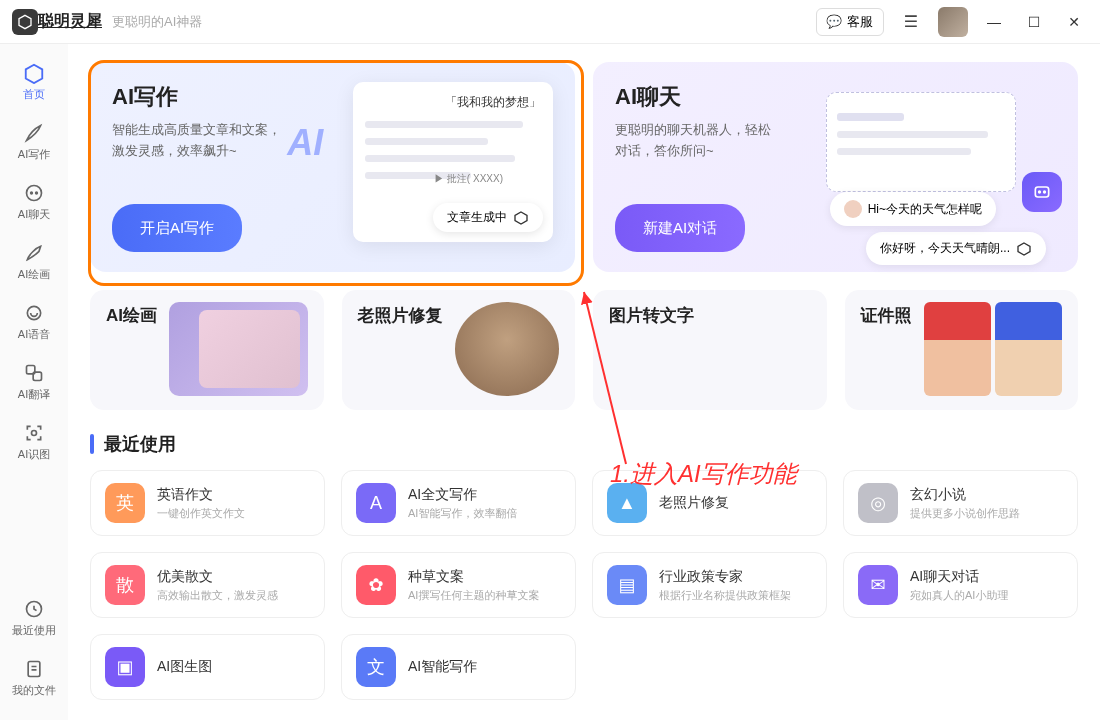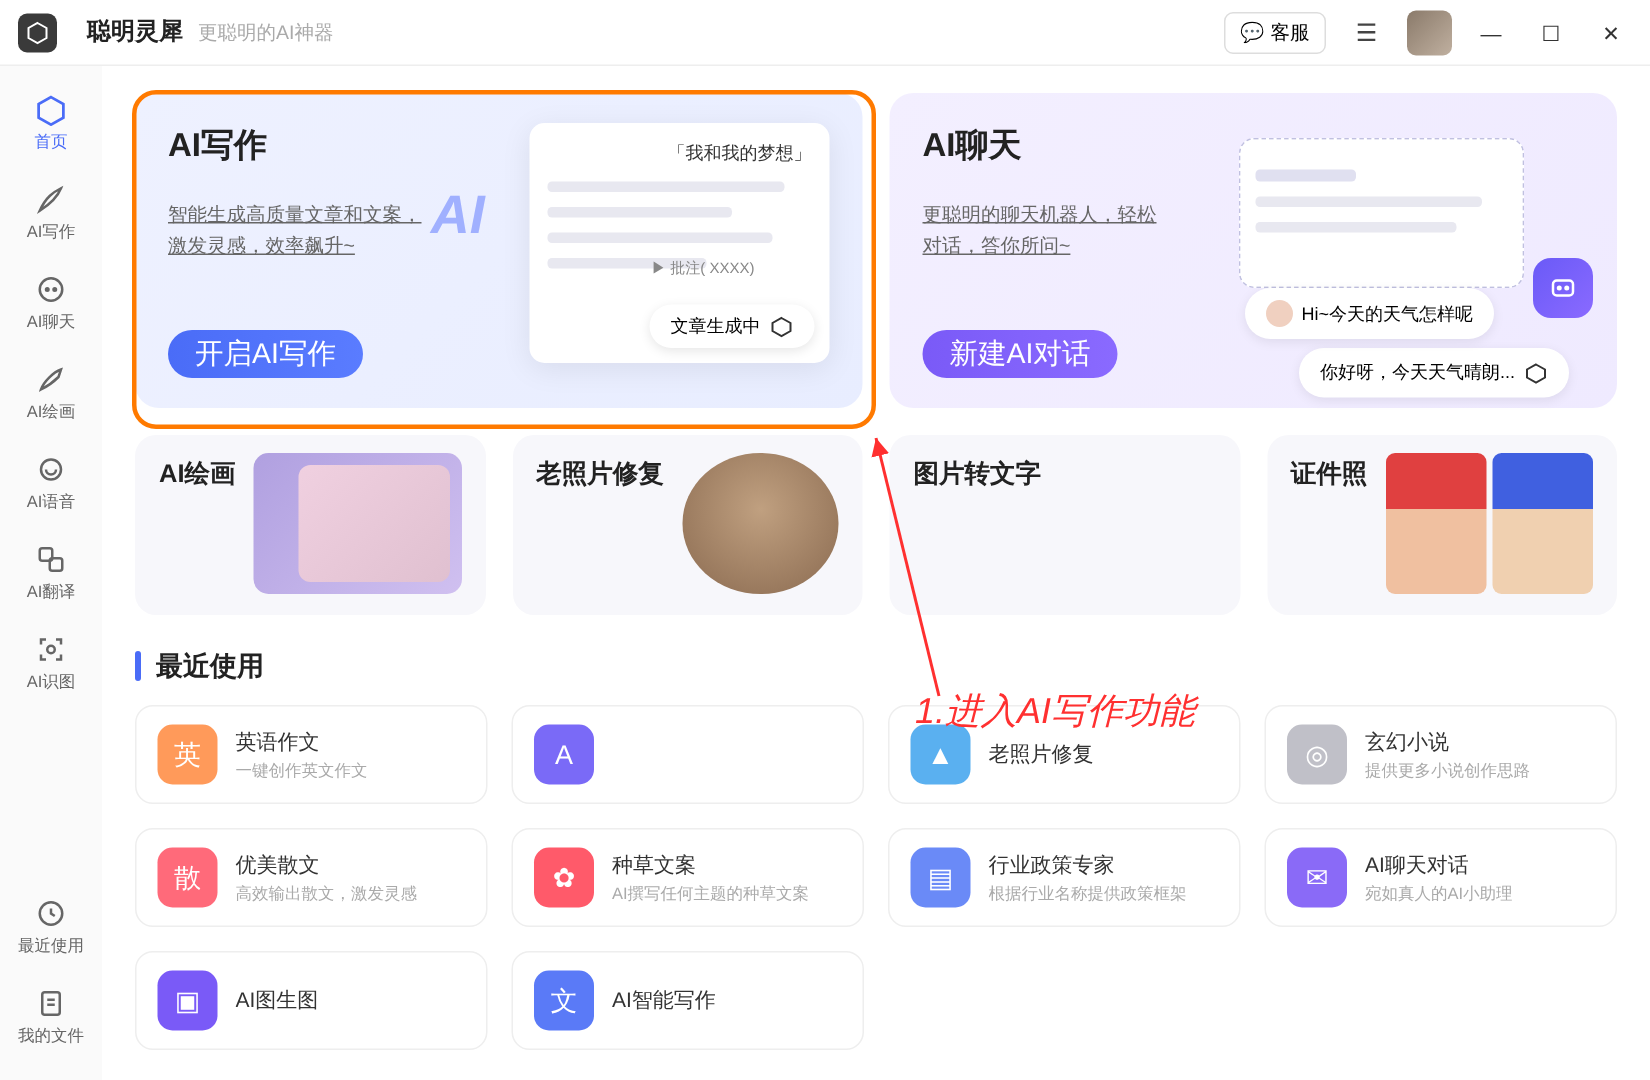--- a/index.html
+++ b/index.html
@@ -1,40 +1,40 @@
 <!DOCTYPE html>
 <html><head>
 <meta charset="utf-8">
 <style>
 * { margin:0; padding:0; box-sizing:border-box; font-family:"Microsoft YaHei","PingFang SC",sans-serif; }
 body { width:1100px; height:720px; background:#fff; overflow:hidden; position:relative; }
 .titlebar { height:44px; display:flex; align-items:center; padding:0 12px; border-bottom:1px solid #eee; }
 .logo { width:26px; height:26px; border-radius:6px; background:#3a3a3a; display:flex; align-items:center; justify-content:center; }
 .logo svg { width:16px; height:16px; }
-.app-name { font-size:16px; font-weight:600; margin-left:20px; color:#222; }
+.app-name { font-size:16px; font-weight:600; margin-left:0; color:#222;text-decoration:underline; }
 .app-tag { font-size:13px; color:#aaa; margin-left:10px; }
 .titlebar-right { margin-left:auto; display:flex; align-items:center; gap:12px; }
 .service-btn { display:flex; align-items:center; gap:4px; border:1px solid #ddd; border-radius:6px; padding:4px 10px; font-size:13px; cursor:pointer; }
 .icon-btn { width:30px; height:30px; display:flex; align-items:center; justify-content:center; cursor:pointer; color:#444; }
 .avatar { width:30px; height:30px; border-radius:6px; background:linear-gradient(135deg,#8a7a6a,#c0b0a0); }
 .win-btn { width:28px; height:28px; display:flex; align-items:center; justify-content:center; cursor:pointer; font-size:14px; color:#333; }
 .shell { display:flex; height:676px; }
 .sidebar { width:68px; background:#fafafa; display:flex; flex-direction:column; align-items:center; padding-top:10px; gap:4px; }
 .side-item { width:56px; height:56px; display:flex; flex-direction:column; align-items:center; justify-content:center; gap:3px; border-radius:10px; cursor:pointer; color:#666; font-size:11px; }
 .side-item.active { color:#4a6cf7; }
 .side-item .si-icon { width:22px; height:22px; display:flex; align-items:center; justify-content:center; }
 .main { flex:1; padding:18px 22px; overflow:auto; }
 .hero-row { display:flex; gap:18px; }
 .hero-card { flex:1; border-radius:16px; padding:20px 22px; position:relative; height:210px; display:flex; }
 .hero-card.writing { background:linear-gradient(135deg,#eef1ff,#e8edff); }
 .hero-card.chat { background:linear-gradient(135deg,#f3efff,#efeaff); }
 .hero-left { width:42%; display:flex; flex-direction:column; }
 .hero-title { font-size:22px; font-weight:700; color:#222; }
-.hero-desc { font-size:13px; color:#666; margin-top:21px; line-height:1.6;text-decoration:underline; }
-.hero-btn { margin-top:auto; width:130px; height:32px; border-radius:22px; color:#fff; font-size:19px; font-weight:500; border:none; cursor:pointer; }
+.hero-desc { font-size:13px; color:#666; margin-top:8px; line-height:1.6; }
+.hero-btn { margin-top:auto; width:130px; height:48px; border-radius:22px; color:#fff; font-size:15px; font-weight:500; border:none; cursor:pointer; }
 .hero-btn.blue { background:linear-gradient(90deg,#4a6cf7,#5a7cff); }
 .hero-btn.purple { background:linear-gradient(90deg,#7a5af7,#8a6aff); }
 .hero-right { flex:1; position:relative; }
 .doc-mock { position:absolute; right:0; top:0; width:200px; height:160px; background:#fff; border-radius:10px; box-shadow:0 4px 20px rgba(0,0,0,.08); padding:12px; }
 .doc-title { font-size:12px; text-align:right; color:#333; }
 .doc-line { height:7px; background:#e8e8f0; border-radius:3px; margin-top:10px; }
 .doc-note { position:absolute; right:50px; bottom:56px; font-size:10px; color:#888; }
 .doc-gen { position:absolute; right:10px; bottom:10px; background:#fff; border-radius:16px; padding:6px 14px; font-size:12px; box-shadow:0 2px 8px rgba(0,0,0,.1); display:flex; align-items:flex-end; gap:6px; }
 .ai-badge { position:absolute; left:-10px; top:40px; font-size:36px; font-weight:700; color:#a0b0ff; font-style:italic; }
 .chat-mock { position:absolute; right:40px; top:10px; width:190px; height:100px; background:#fff; border-radius:10px; border:1px dashed #c0c0e0; padding:10px; }
@@ -277,20 +277,24 @@
     <div class="recent-grid" id="recent-grid">
         <div class="recent-card">
           <div class="rc-icon" style="background:#ff9a5a">英</div>
   <div class="rc-text">
             <div class="rc-title">英语作文</div>
   <div class="rc-desc">一键创作英文作文</div>
           </div>
         </div>
         <div class="recent-card">
           <div class="rc-icon" style="background:#7a6af7">A</div>
+  <div class="rc-text">
+            <div class="rc-title">AI全文写作</div>
+  <div class="rc-desc">AI智能写作，效率翻倍</div>
+          </div>
         </div>
         <div class="recent-card">
           <div class="rc-icon" style="background:#5ab0f0">▲</div>
   <div class="rc-text">
             <div class="rc-title">老照片修复</div>
   </div>
         </div>
         <div class="recent-card">
           <div class="rc-icon" style="background:#c0c0c8">◎</div>
   <div class="rc-text">

